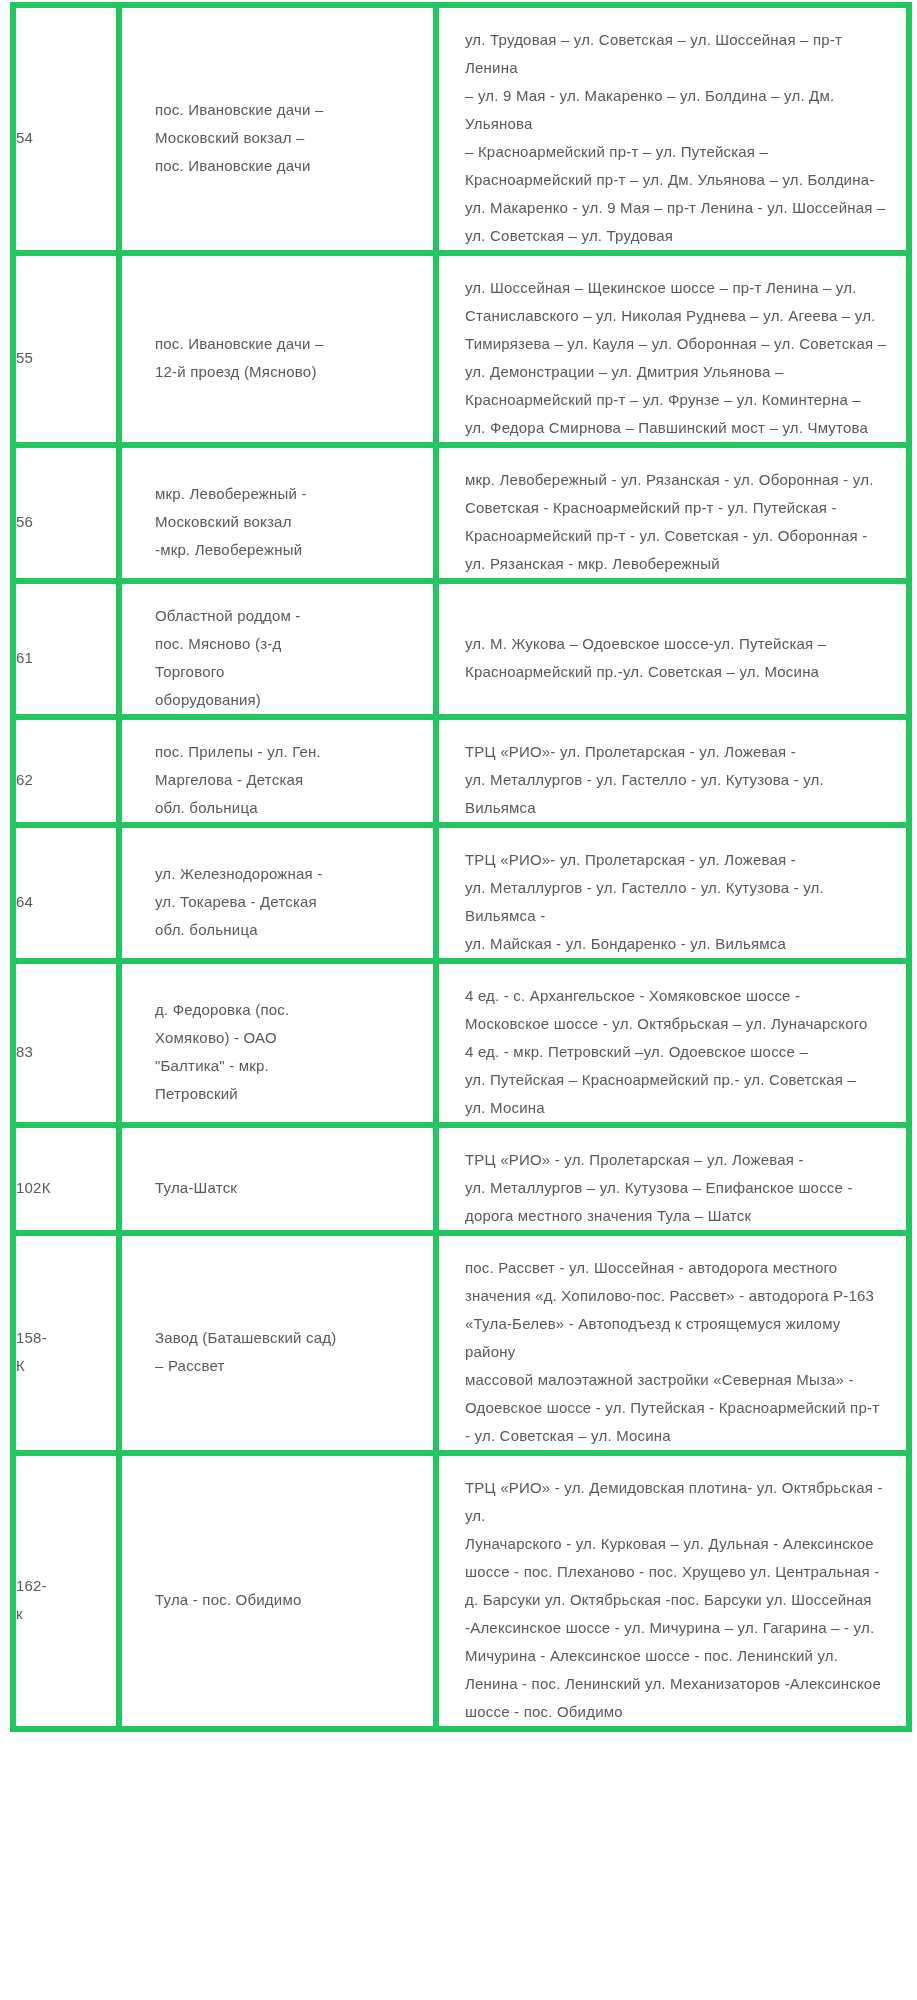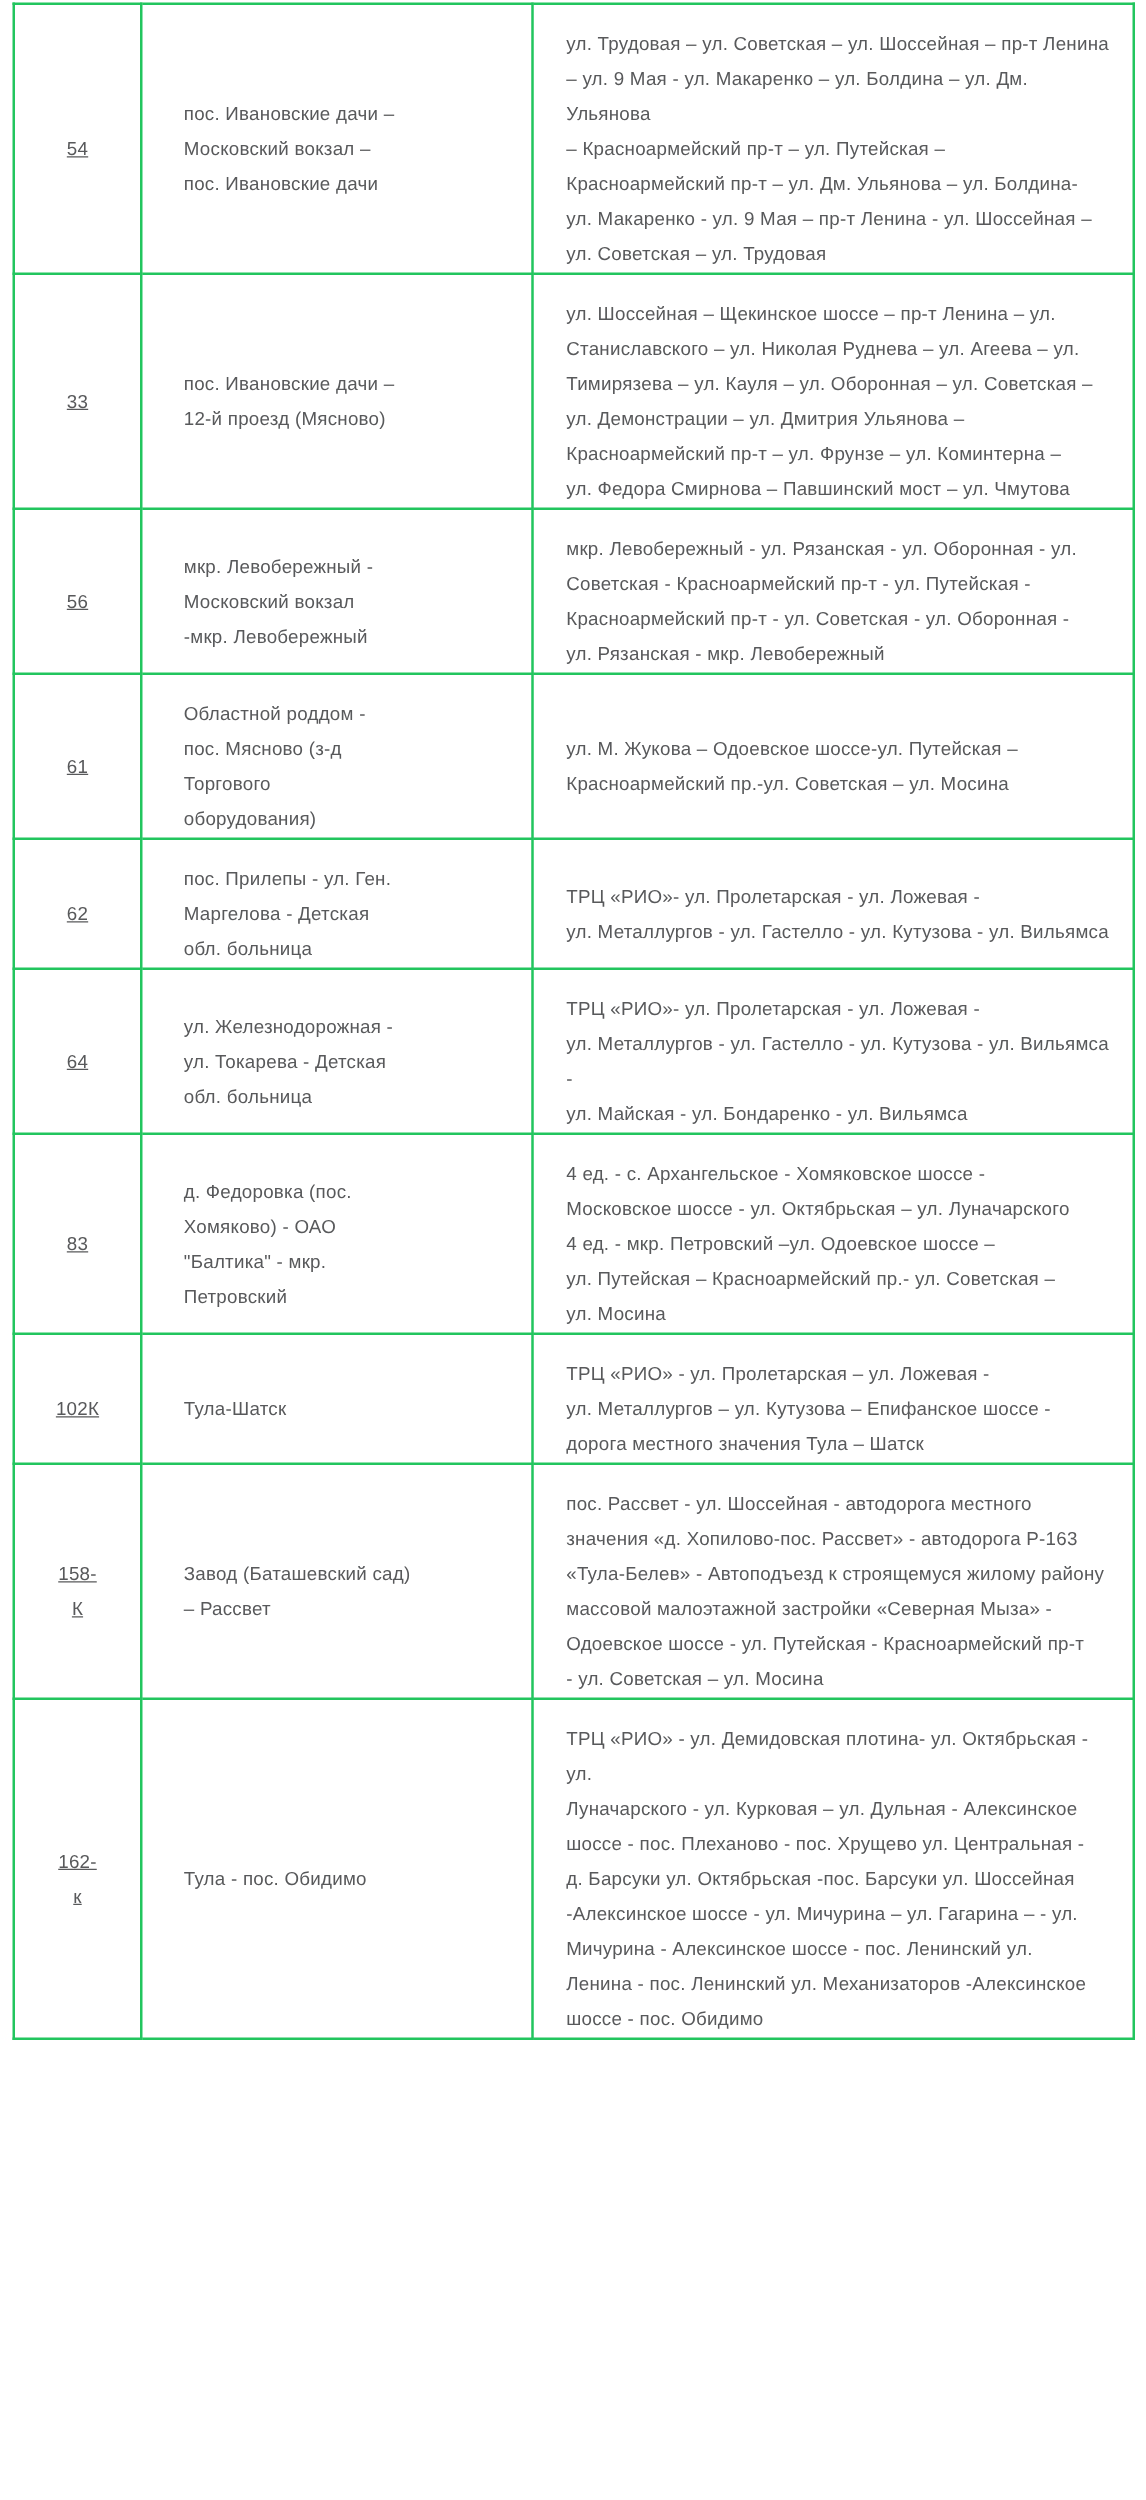--- a/index.html
+++ b/index.html
@@ -17,32 +17,30 @@
   .routes-table {
     display: table;
     table-layout: fixed;
     border-collapse: collapse;
     width: 896px;
     margin: 2px 0 0 10px;
   }
   .tr { display: table-row; }
   .td {
     display: table-cell;
-    border: 2px solid #22c55e;
+    border: 6px solid #22c55e;
     vertical-align: middle;
     font-size: 15px;
     line-height: 28px;
     white-space: pre-line;
     padding-top: 18px;
     letter-spacing: 0.2px;
   }
   .td.num {
     width: 100px;
-    text-align: center;
-    text-decoration: underline;
   }
   .td.name {
     width: 266px;
     padding-left: 33px;
     padding-right: 12px;
     text-align: left;
     margin-top: 11px;
   }
   .td.route {
     padding-left: 26px;
@@ -62,21 +60,21 @@
 пос. Ивановские дачи</div>
     <div class="td route">ул. Трудовая – ул. Советская – ул. Шоссейная – пр-т Ленина
 – ул. 9 Мая - ул. Макаренко – ул. Болдина – ул. Дм. Ульянова
 – Красноармейский пр-т – ул. Путейская –
 Красноармейский пр-т – ул. Дм. Ульянова – ул. Болдина-
 ул. Макаренко - ул. 9 Мая – пр-т Ленина - ул. Шоссейная –
 ул. Советская – ул. Трудовая</div>
   </div>
 
   <div class="tr">
-    <div class="td num">33</div>
+    <div class="td num">55</div>
     <div class="td name">пос. Ивановские дачи –
 12-й проезд (Мясново)</div>
     <div class="td route">ул. Шоссейная – Щекинское шоссе – пр-т Ленина – ул.
 Станиславского – ул. Николая Руднева – ул. Агеева – ул.
 Тимирязева – ул. Кауля – ул. Оборонная – ул. Советская –
 ул. Демонстрации – ул. Дмитрия Ульянова –
 Красноармейский пр-т – ул. Фрунзе – ул. Коминтерна –
 ул. Федора Смирнова – Павшинский мост – ул. Чмутова</div>
   </div>
 

